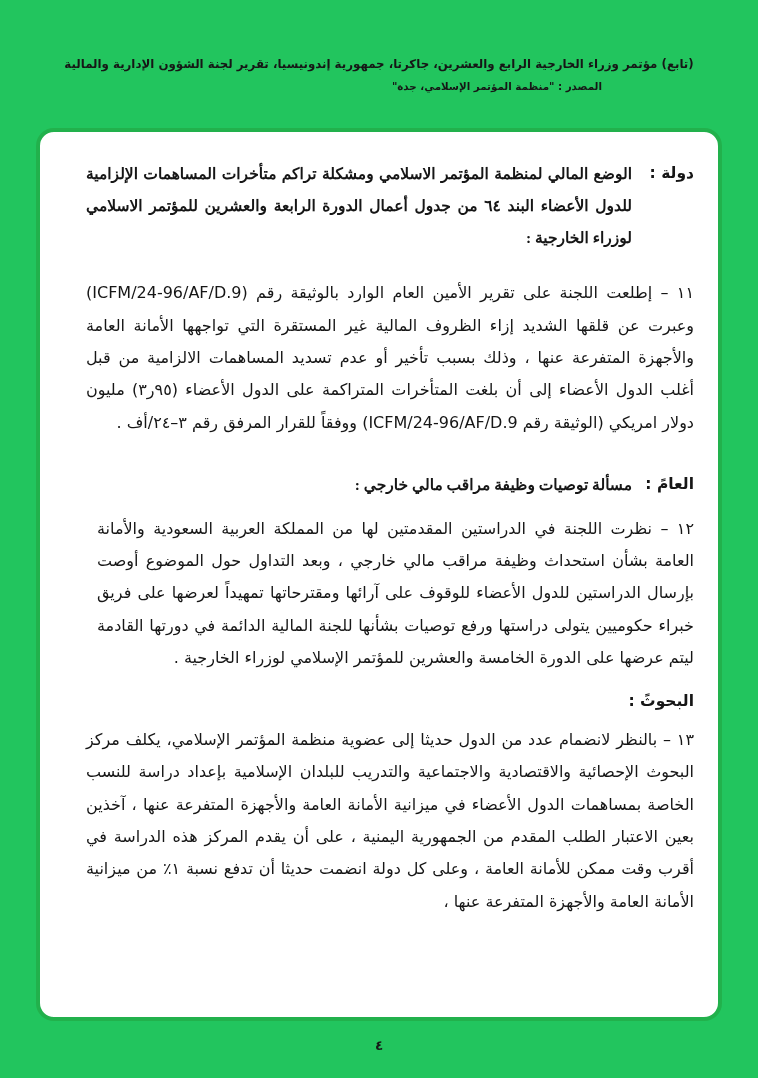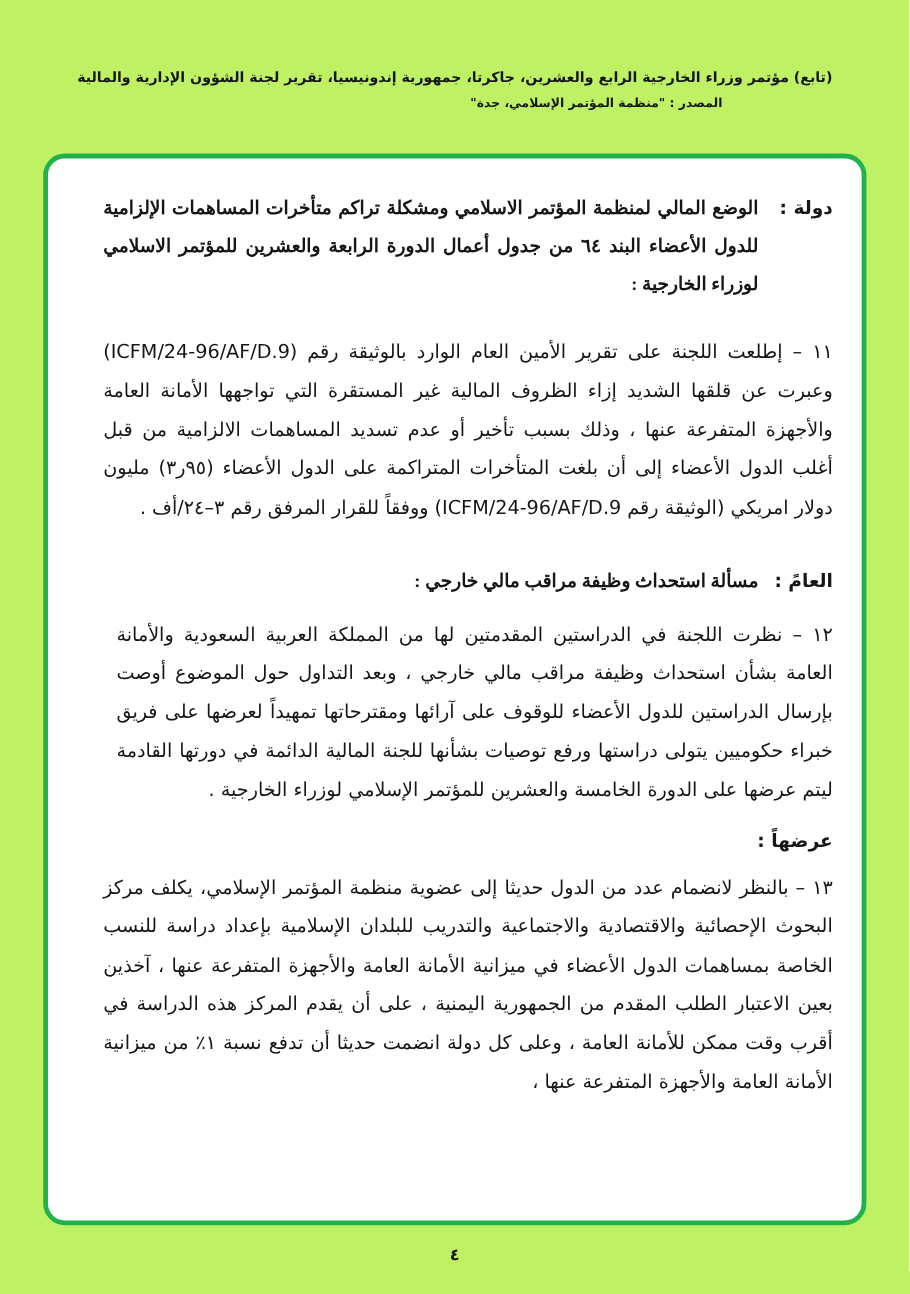--- a/index.html
+++ b/index.html
@@ -8,21 +8,21 @@
   body {
     width: 758px; height: 1078px;
     font-family: "DejaVu Sans", sans-serif;
     color: #161616;
   }
   .page {
     position: relative;
     width: 758px; height: 1078px;
     direction: rtl;
     overflow: hidden;
-    background: #bef264;
+    background: #22c55e;
   }
   .doc-header {
     position: absolute;
     top: 56px; right: 40px; left: 40px;
   }
   .header-line1 {
     text-align: center;
     font-weight: bold;
     font-size: 11.8px;
     line-height: 1.5;
@@ -98,29 +98,29 @@
         <span class="sec-label">دولة :</span>
         <span class="sec-title">الوضع المالي لمنظمة المؤتمر الاسلامي ومشكلة تراكم متأخرات المساهمات الإلزامية للدول الأعضاء البند ٦٤ من جدول أعمال الدورة الرابعة والعشرين للمؤتمر الاسلامي لوزراء الخارجية :</span>
       </div>
     </section>
 
     <p class="para para-11">١١ – إطلعت اللجنة على تقرير الأمين العام الوارد بالوثيقة رقم (ICFM/24-96/AF/D.9) وعبرت عن قلقها الشديد إزاء الظروف المالية غير المستقرة التي تواجهها الأمانة العامة والأجهزة المتفرعة عنها ، وذلك بسبب تأخير أو عدم تسديد المساهمات الالزامية من قبل أغلب الدول الأعضاء إلى أن بلغت المتأخرات المتراكمة على الدول الأعضاء (٩٥ر٣) مليون دولار امريكي (الوثيقة رقم ICFM/24-96/AF/D.9) ووفقاً للقرار المرفق رقم ٣–٢٤/أف .</p>
 
     <section class="sec sec-fourth">
       <div class="heading">
         <span class="sec-label">العامً :</span>
-        <span class="sec-title">مسألة استحداث وظيفة مراقب مالي خارجي :</span>
+        <span class="sec-title">مسألة توصيات وظيفة مراقب مالي خارجي :</span>
       </div>
     </section>
 
     <p class="para para-12">١٢ – نظرت اللجنة في الدراستين المقدمتين لها من المملكة العربية السعودية والأمانة العامة بشأن استحداث وظيفة مراقب مالي خارجي ، وبعد التداول حول الموضوع أوصت بإرسال الدراستين للدول الأعضاء للوقوف على آرائها ومقترحاتها تمهيداً لعرضها على فريق خبراء حكوميين يتولى دراستها ورفع توصيات بشأنها للجنة المالية الدائمة في دورتها القادمة ليتم عرضها على الدورة الخامسة والعشرين للمؤتمر الإسلامي لوزراء الخارجية .</p>
 
     <section class="sec sec-fifth">
       <div class="heading">
-        <span class="sec-label">عرضهاً :</span>
+        <span class="sec-label">البحوثً :</span>
       </div>
     </section>
 
     <p class="para para-13">١٣ – بالنظر لانضمام عدد من الدول حديثا إلى عضوية منظمة المؤتمر الإسلامي، يكلف مركز البحوث الإحصائية والاقتصادية والاجتماعية والتدريب للبلدان الإسلامية بإعداد دراسة للنسب الخاصة بمساهمات الدول الأعضاء في ميزانية الأمانة العامة والأجهزة المتفرعة عنها ، آخذين بعين الاعتبار الطلب المقدم من الجمهورية اليمنية ، على أن يقدم المركز هذه الدراسة في أقرب وقت ممكن للأمانة العامة ، وعلى كل دولة انضمت حديثا أن تدفع نسبة ١٪ من ميزانية الأمانة العامة والأجهزة المتفرعة عنها ،</p>
 
   </main>
 
   <footer class="page-footer">
     <span class="page-number">٤</span>
   </footer>

